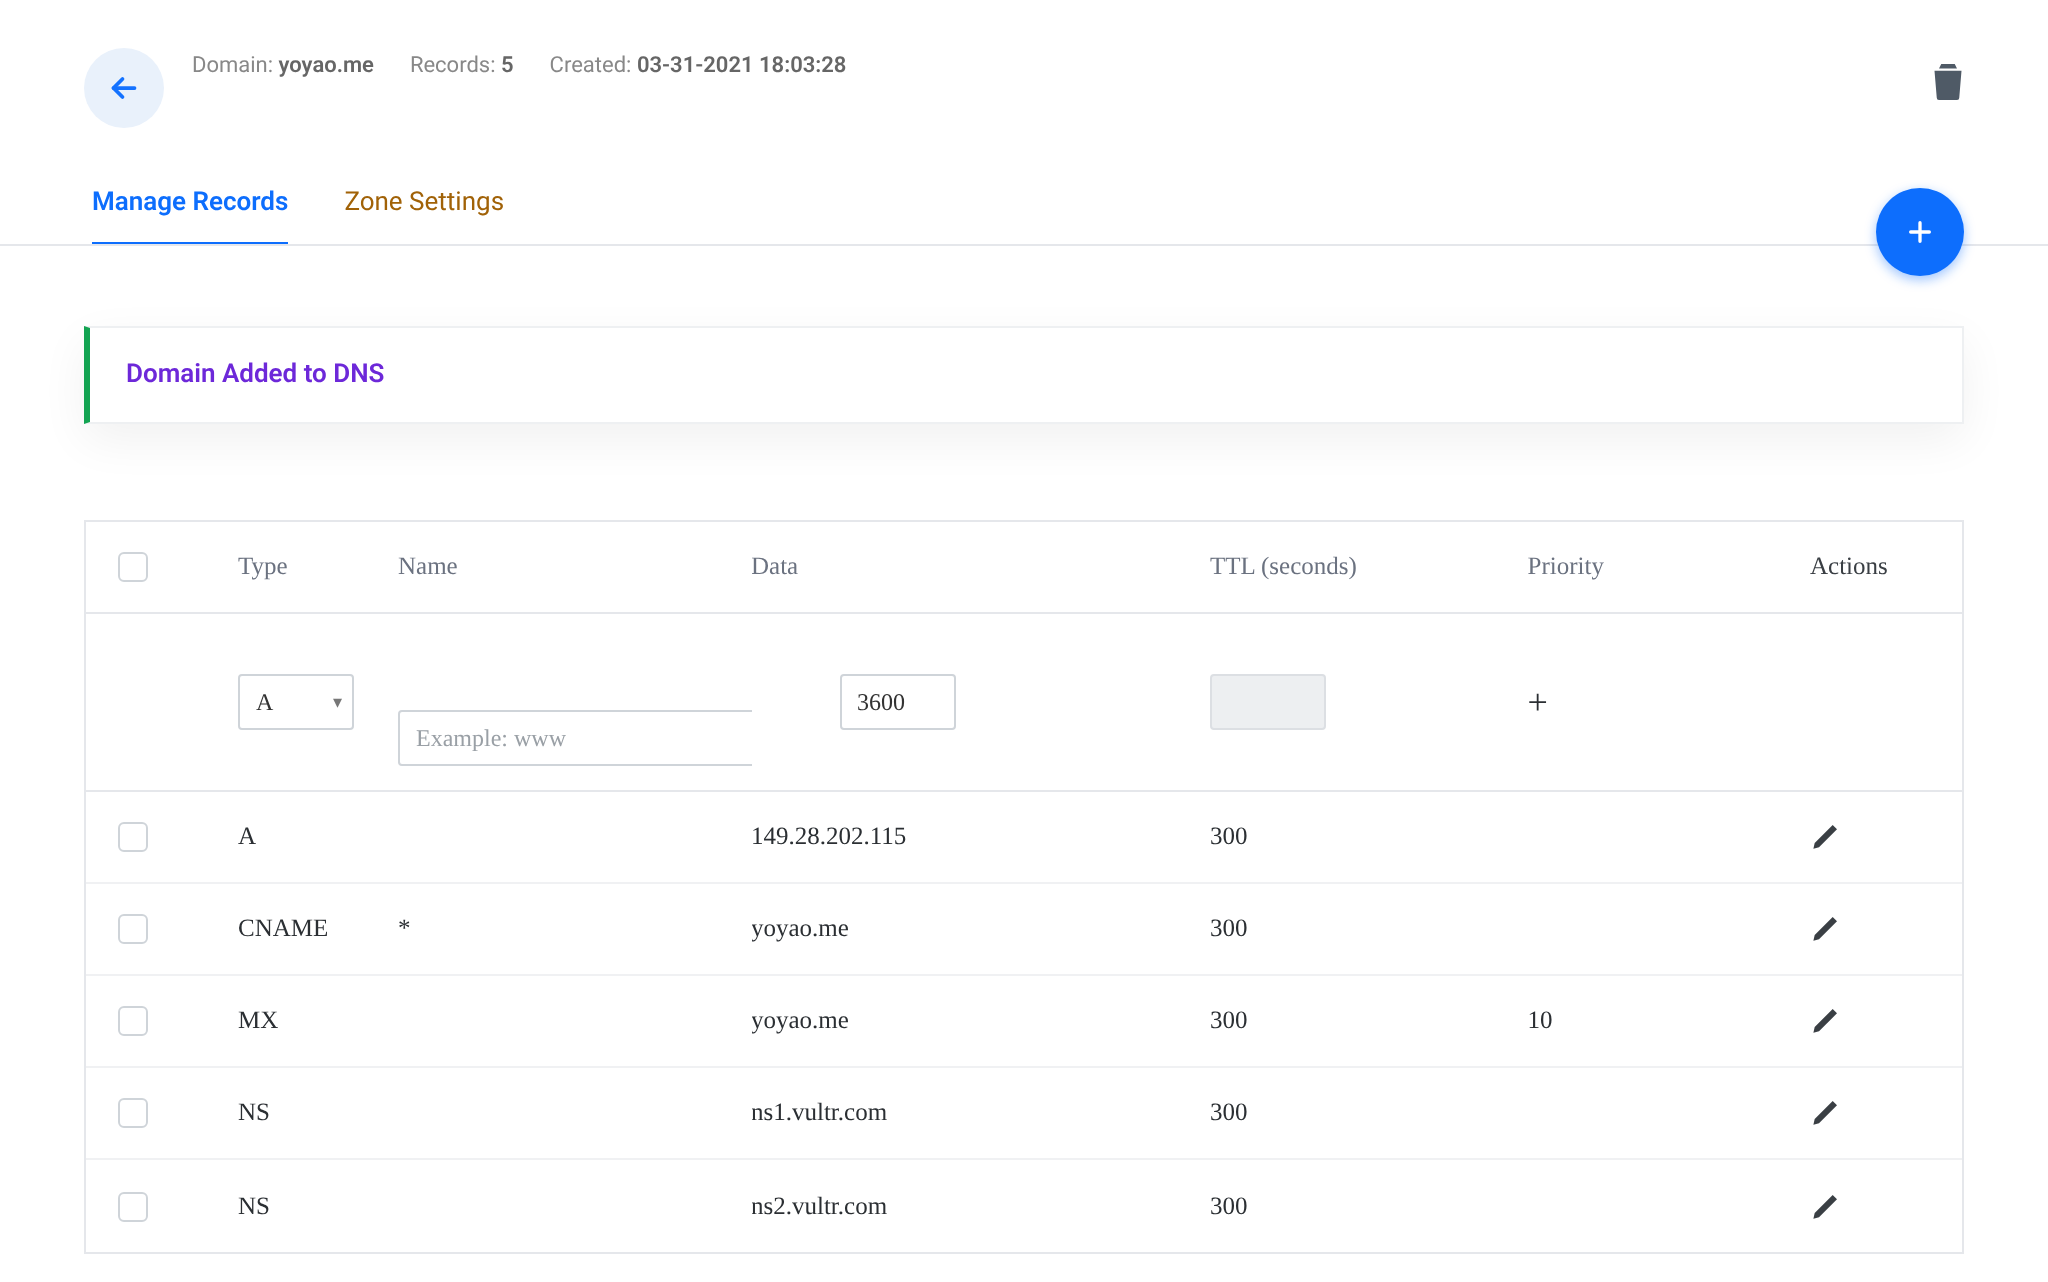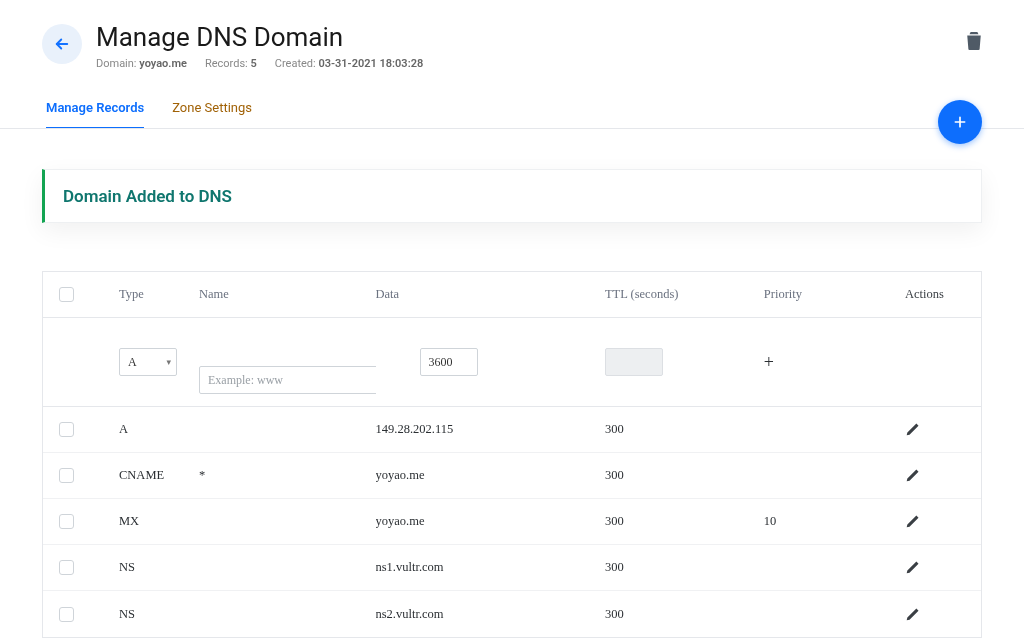--- a/index.html
+++ b/index.html
@@ -90,23 +90,23 @@
     box-shadow: 0 2px 6px rgba(13,110,253,0.4);
   }
   .fab svg { width: 16px; height: 16px; stroke: #fff; }
 
   .alert {
     margin-top: 40px;
     background: #fff;
     border: 1px solid #eef0f2;
     border-left: 3px solid #13a452;
     padding: 16px 18px;
-    font-size: 17px;
+    font-size: 13px;
     font-weight: 600;
-    color: #0f766e;
+    color: #6d28d9;
     box-shadow: 0 8px 24px rgba(0,0,0,0.06);
   }
 
   .table-card {
     margin-top: 48px;
     border: 1px solid #e5e7eb;
     background: #fff;
     font-size: 12.5px;
   }
   .trow {
@@ -209,21 +209,20 @@
 <div class="page">
 
   <div class="header-row">
     <div class="back-btn">
       <svg viewBox="0 0 24 24" fill="none" stroke-width="2.5" stroke-linecap="round" stroke-linejoin="round">
           <path d="M19 12H5"></path>
           <path d="M11 18l-6-6 6-6"></path>
         </svg>
     </div>
     <div class="title-block">
-      <h1 class="title">Manage DNS Domain</h1>
       <div class="meta">
         <span><span>Domain:</span> <strong>yoyao.me</strong></span>
         <span><span>Records:</span> <strong>5</strong></span>
         <span><span>Created:</span> <strong>03-31-2021 18:03:28</strong></span>
       </div>
     </div>
     <div class="trash">
       <svg viewBox="0 0 14 16">
           <path d="M1 3h12l-1 12a1 1 0 0 1-1 1H3a1 1 0 0 1-1-1L1 3zm3-3h6l1 2H3l1-2z"></path>
         </svg>

